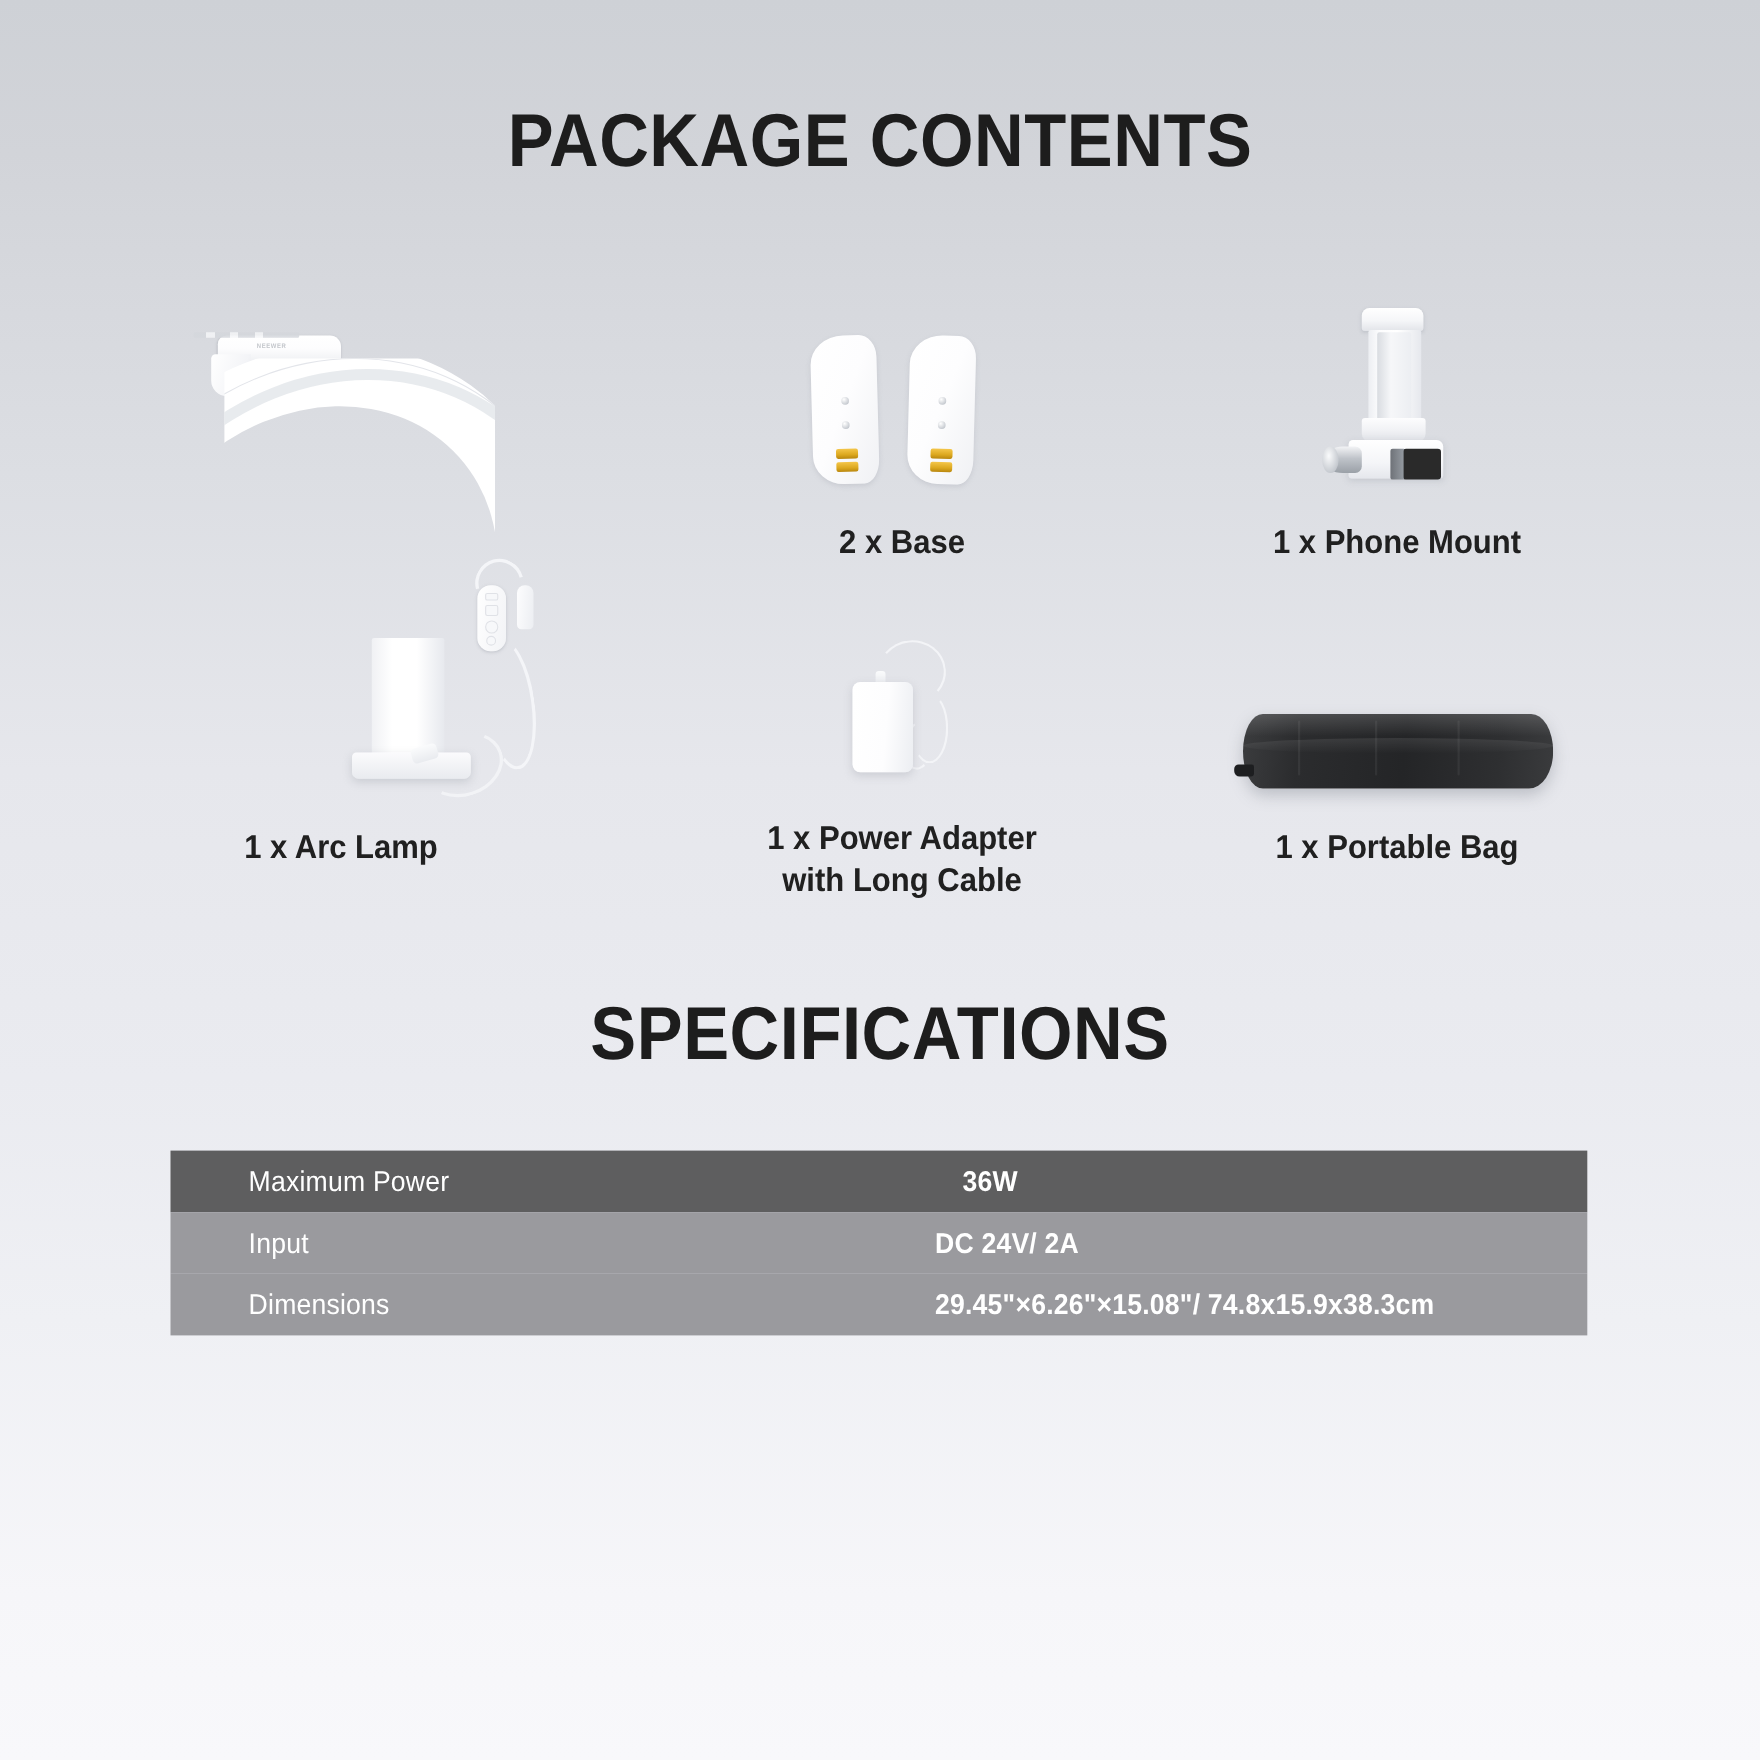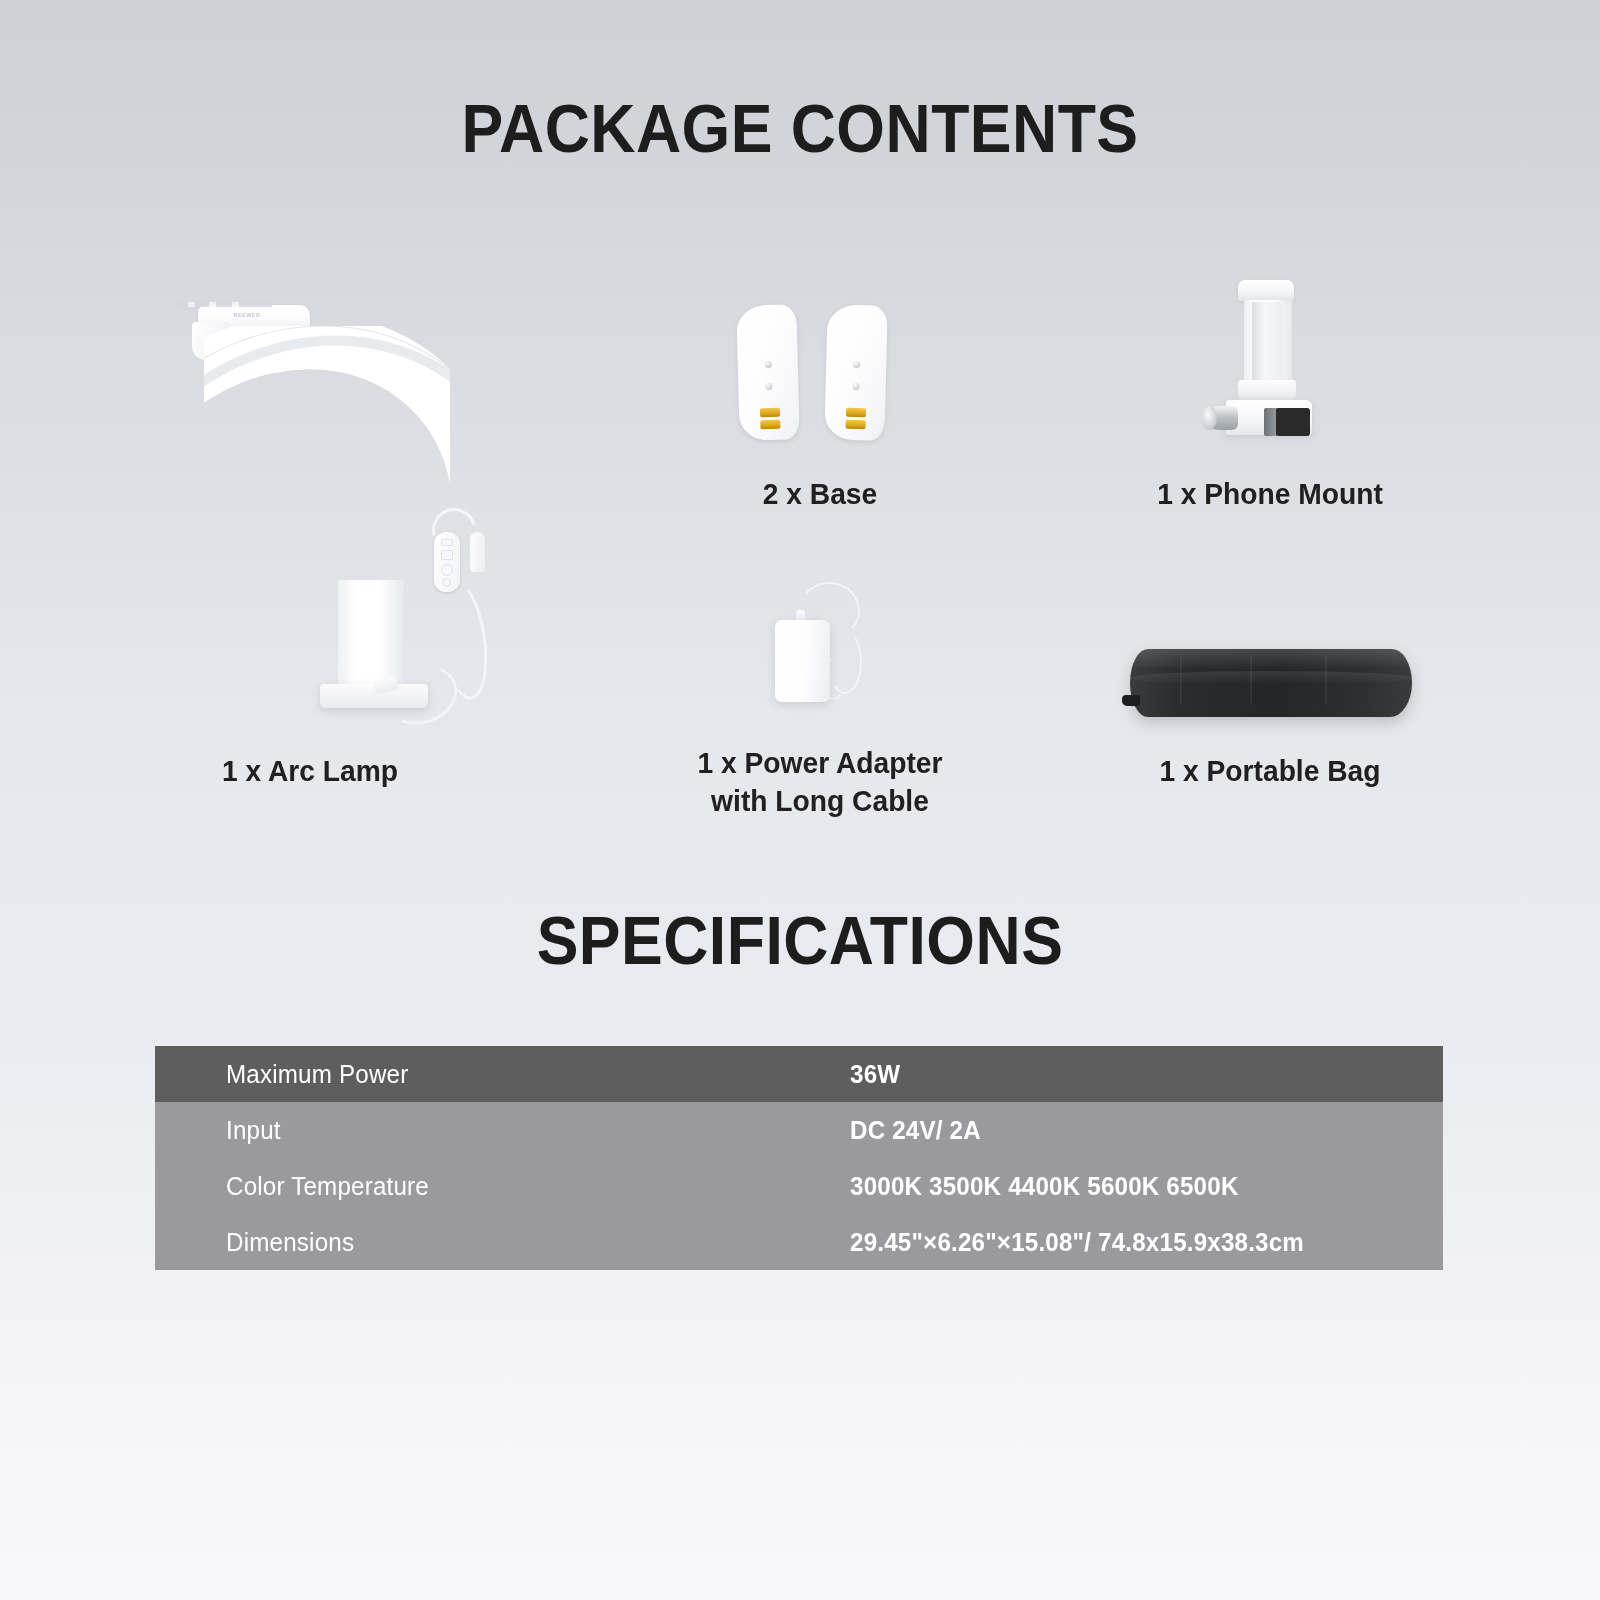--- a/index.html
+++ b/index.html
@@ -343,21 +343,21 @@
     width: 1288px;
   }
   .spec-row {
     display: flex;
     align-items: center;
     height: 56px;
     padding-left: 71px;
     color: #ffffff;
   }
   .spec-row.light { background: #9a9a9e; }
-  .spec-row.dark  { background: #5e5e5f; }
+  .spec-row.dark  { background: #5e5e5f; gap: 25px; }
 
   .spec-label {
     width: 624px;
     font-size: 26px;
     line-height: 30px;
     font-weight: 400;
     transform: scaleX(.93);
     transform-origin: left center;
     letter-spacing: .2px;
   }
@@ -459,22 +459,18 @@
   <div id="spec-table">
       <div class="spec-row dark">
         <div class="spec-label">Maximum Power</div>
         <div class="spec-value">36W</div>
       </div>
       <div class="spec-row light">
         <div class="spec-label">Input</div>
         <div class="spec-value">DC 24V/ 2A</div>
       </div>
       <div class="spec-row light">
-        <div class="spec-label">Color Temperature</div>
-        <div class="spec-value">3000K 3500K 4400K 5600K 6500K</div>
-      </div>
-      <div class="spec-row light">
         <div class="spec-label">Dimensions</div>
         <div class="spec-value">29.45"×6.26"×15.08"/ 74.8x15.9x38.3cm</div>
       </div>
     </div>
 
 </div>
 
 </body></html>

